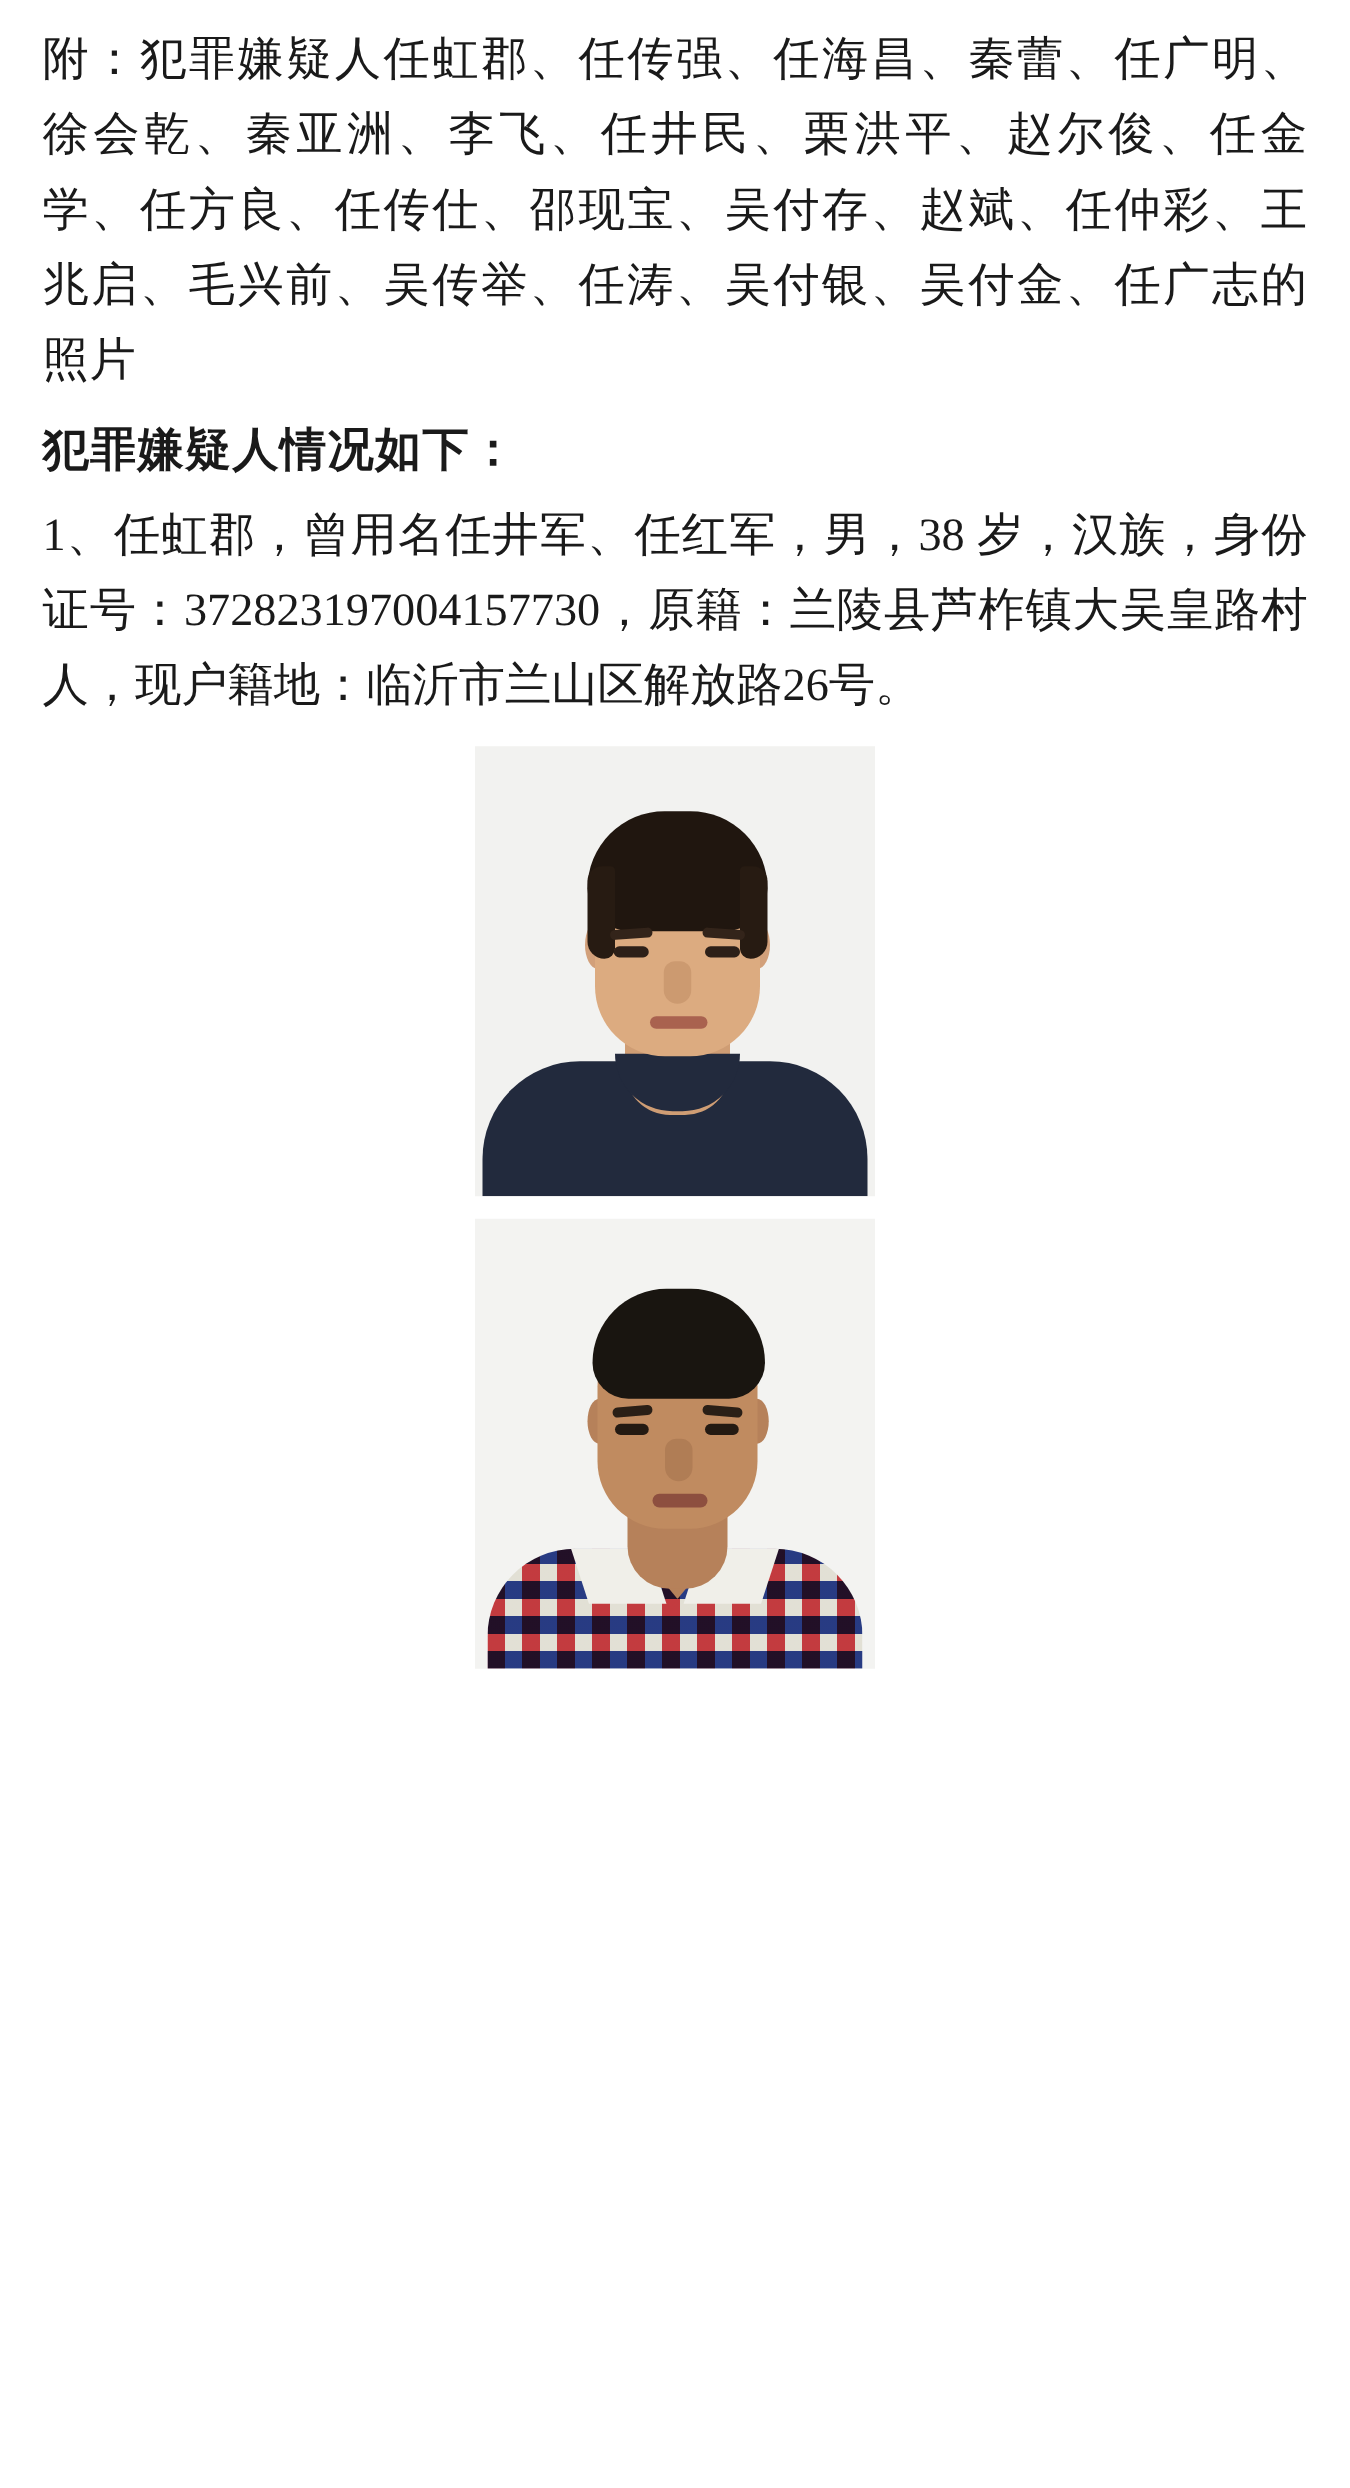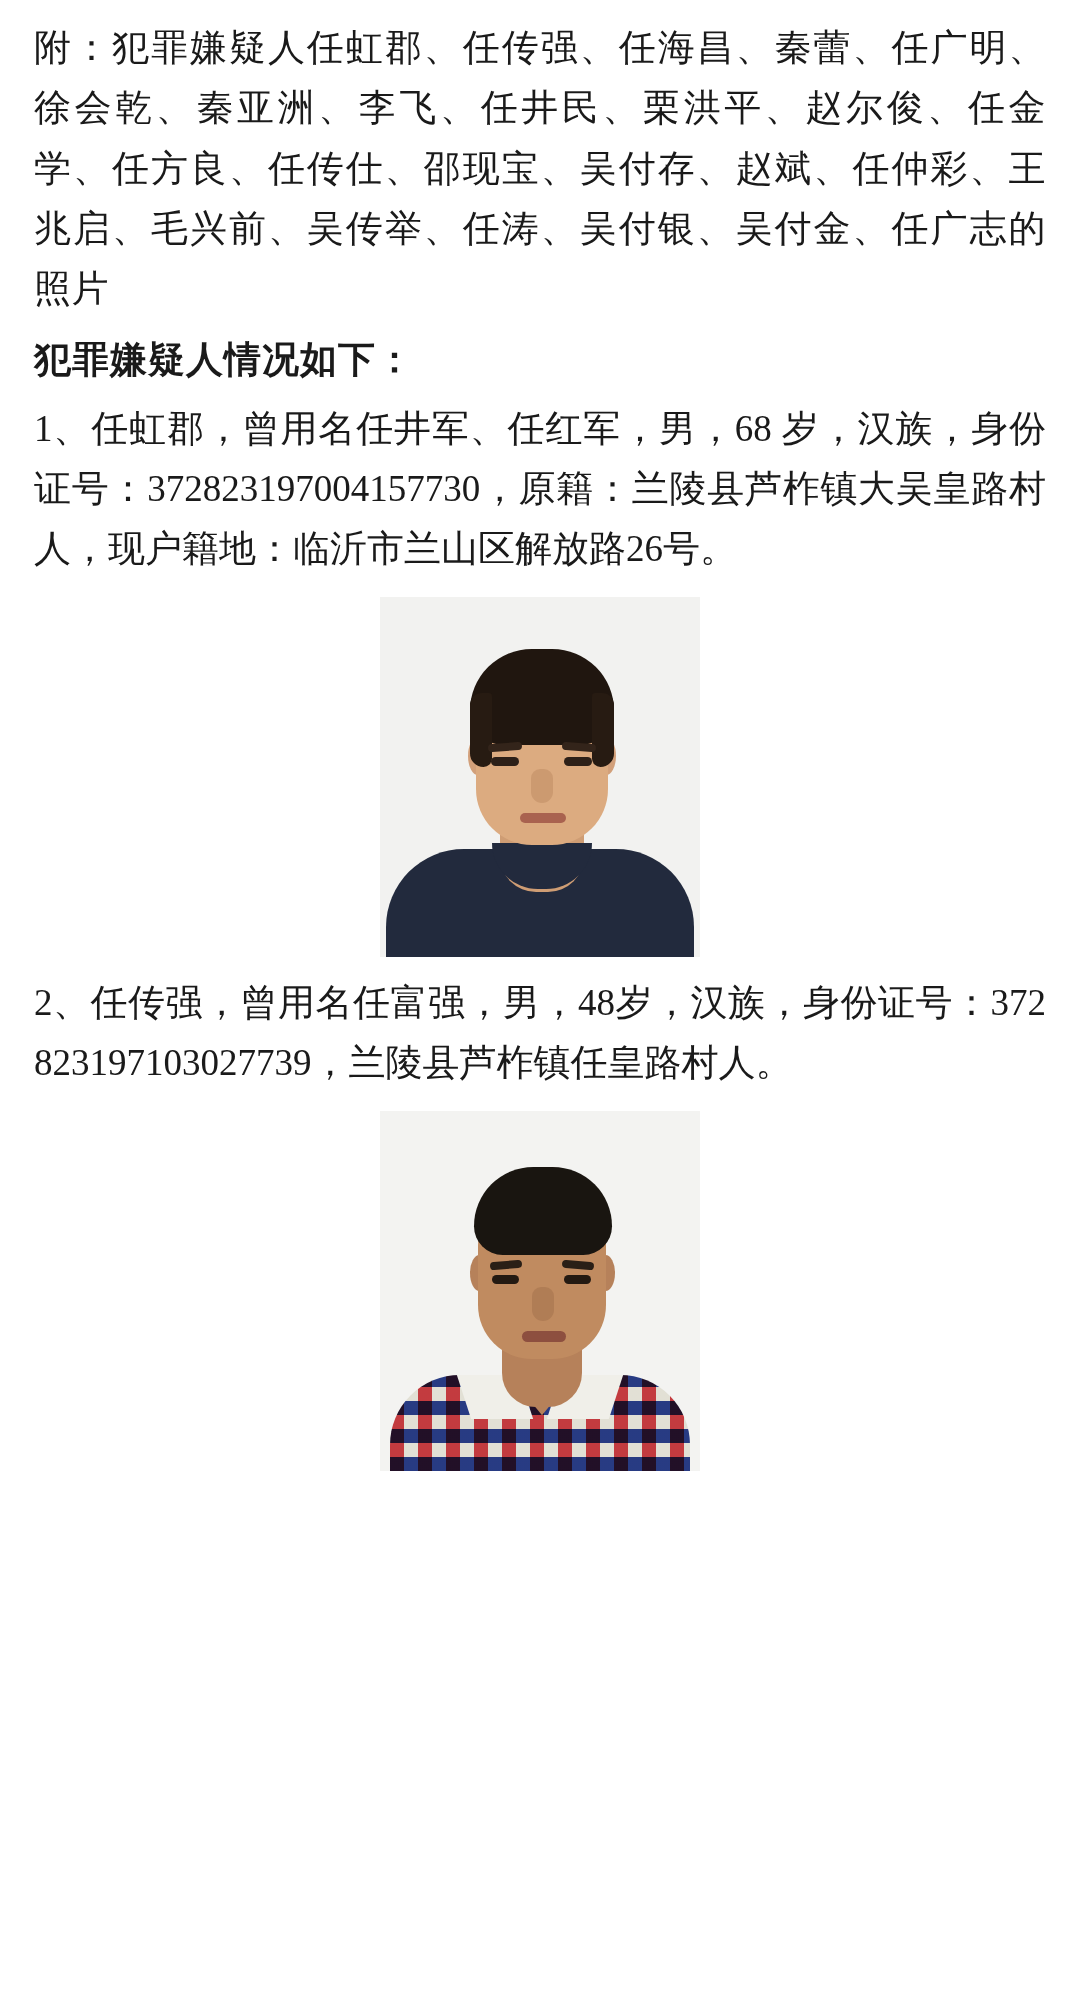--- a/index.html
+++ b/index.html
@@ -202,21 +202,21 @@
 </style>
 </head>
 <body>
 
 <div class="page">
 
   <p class="para para-intro">附：犯罪嫌疑人任虹郡、任传强、任海昌、秦蕾、任广明、徐会乾、秦亚洲、李飞、任井民、栗洪平、赵尔俊、任金学、任方良、任传仕、邵现宝、吴付存、赵斌、任仲彩、王兆启、毛兴前、吴传举、任涛、吴付银、吴付金、任广志的照片</p>
 
   <h2 class="heading">犯罪嫌疑人情况如下：</h2>
 
-  <p class="entry-text">1、任虹郡，曾用名任井军、任红军，男，68 岁，汉族，身份证号：372823197004157730，原籍：兰陵县芦柞镇大吴皇路村人，现户籍地：临沂市兰山区解放路26号。</p>
+  <p class="entry-text">1、任虹郡，曾用名任井军、任红军，男，38 岁，汉族，身份证号：372823197004157730，原籍：兰陵县芦柞镇大吴皇路村人，现户籍地：临沂市兰山区解放路26号。</p>
 
   <div class="photo-wrap">
     <div class="portrait p1">
       <div class="shirt"></div>
       <div class="neck"></div>
       <div class="shirt-collar"></div>
       <div class="ear-l"></div>
       <div class="ear-r"></div>
       <div class="face"></div>
       <div class="hair"></div>
@@ -224,21 +224,20 @@
       <div class="hair-side-r"></div>
       <div class="brow-l"></div>
       <div class="brow-r"></div>
       <div class="eye-l"></div>
       <div class="eye-r"></div>
       <div class="nose"></div>
       <div class="mouth"></div>
     </div>
   </div>
 
-  <p class="entry-text">2、任传强，曾用名任富强，男，48岁，汉族，身份证号：372823197103027739，兰陵县芦柞镇任皇路村人。</p>
 
   <div class="photo-wrap">
     <div class="portrait p2">
       <div class="shirt"></div>
       <div class="collar-l"></div>
       <div class="collar-r"></div>
       <div class="vneck"></div>
       <div class="neck"></div>
       <div class="ear-l"></div>
       <div class="ear-r"></div>

